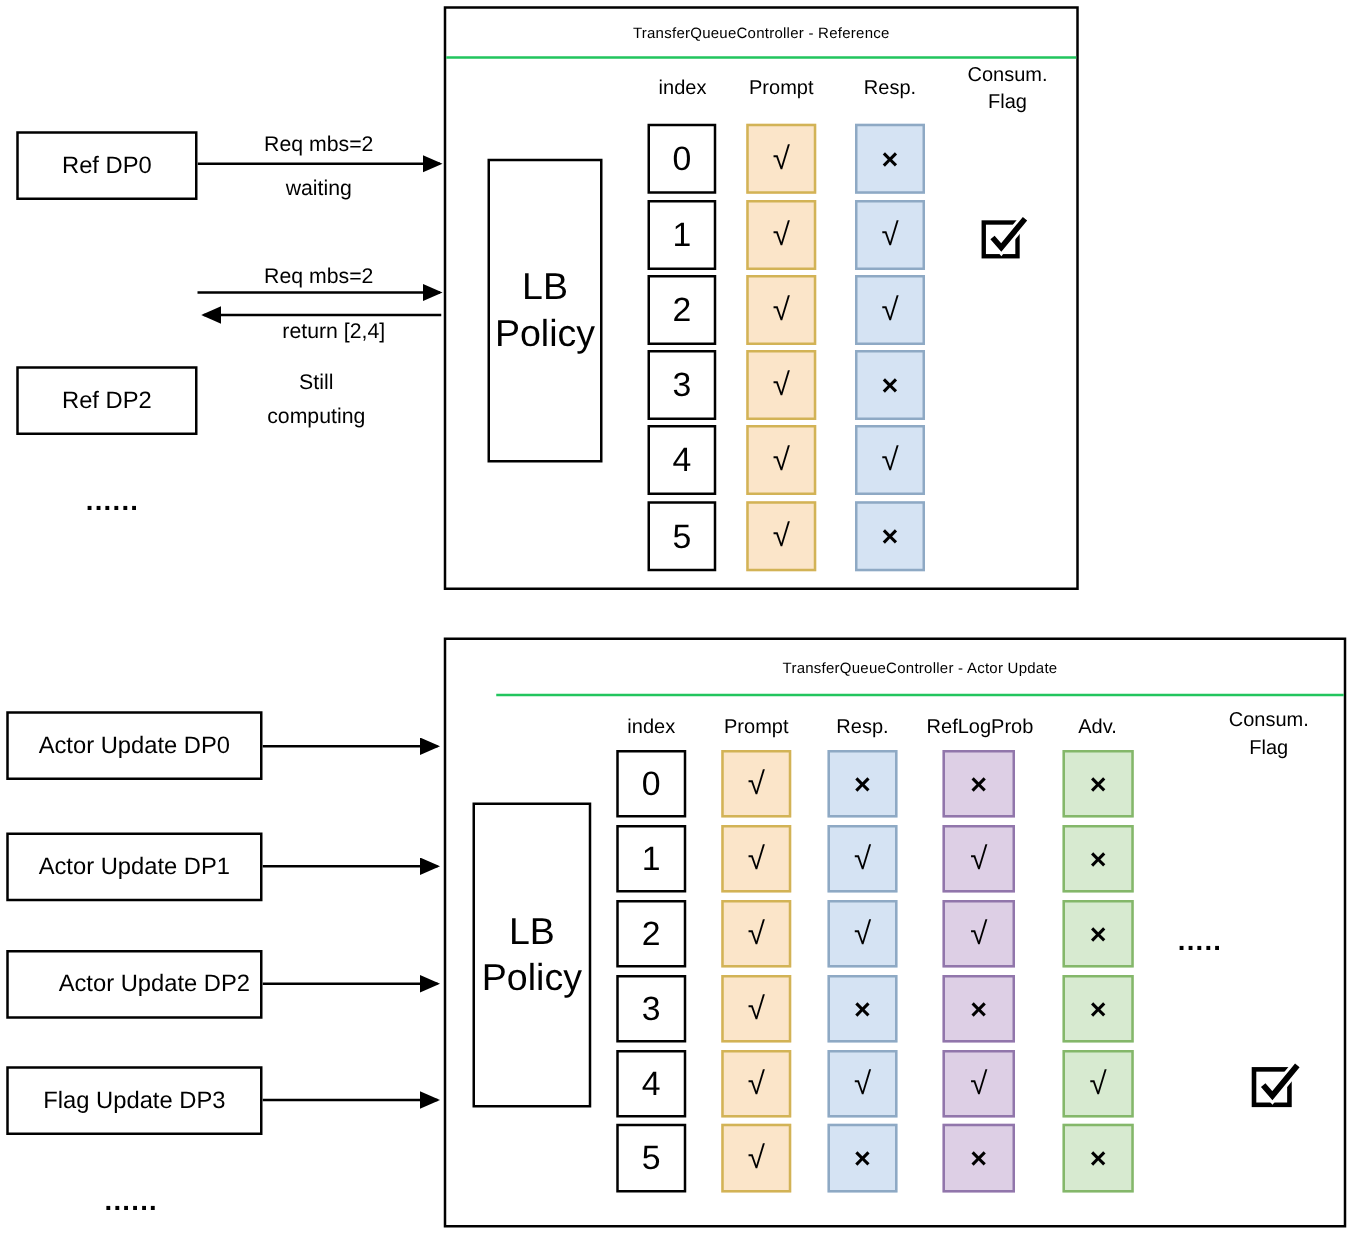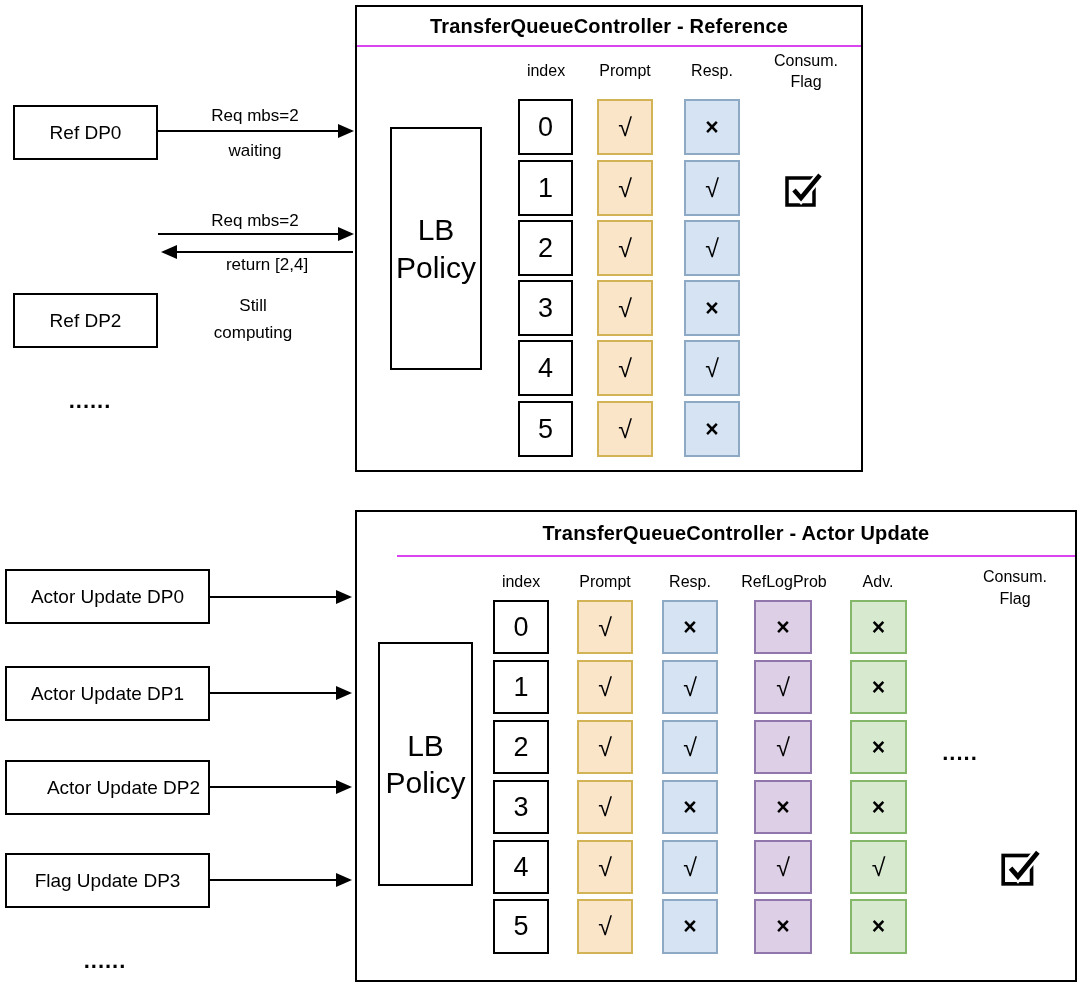--- a/index.html
+++ b/index.html
@@ -3,22 +3,22 @@
 <meta charset="utf-8">
 <style>
   html,body{margin:0;padding:0;background:#ffffff;}
   .canvas{
     position:relative;width:1080px;height:995px;background:#ffffff;
     font-family:"Liberation Sans","DejaVu Sans",sans-serif;color:#000;overflow:hidden;
   }
   .abs{position:absolute;box-sizing:border-box;}
   .overlay{position:absolute;left:0;top:0;pointer-events:none;}
   .container{border:2px solid #000;background:#fff;}
-  .band{border-bottom:2px solid #d946ef;display:flex;align-items:center;justify-content:center;
-        font-weight:bold;font-size:20px;letter-spacing:.2px;}
+  .band{border-bottom:2px solid #22c55e;display:flex;align-items:center;justify-content:center;
+        font-weight:normal;font-size:12px;letter-spacing:.2px;}
   .workerbox{border:2px solid #000;background:#fff;display:flex;align-items:center;justify-content:center;
         font-size:19px;}
   .lbbox{border:2px solid #000;background:#fff;display:flex;flex-direction:column;align-items:center;justify-content:center;
         font-size:30px;line-height:1.25;}
   .hdr{font-size:16px;text-align:center;white-space:nowrap;}
   .lbl{font-size:17px;text-align:center;white-space:nowrap;}
   .cell{border:2px solid #000;background:#fff;display:flex;align-items:center;justify-content:center;}
   .idx{font-size:27px;}
   .sym{font-size:25px;}
   .sym-x{font-size:23px;font-weight:bold;}

